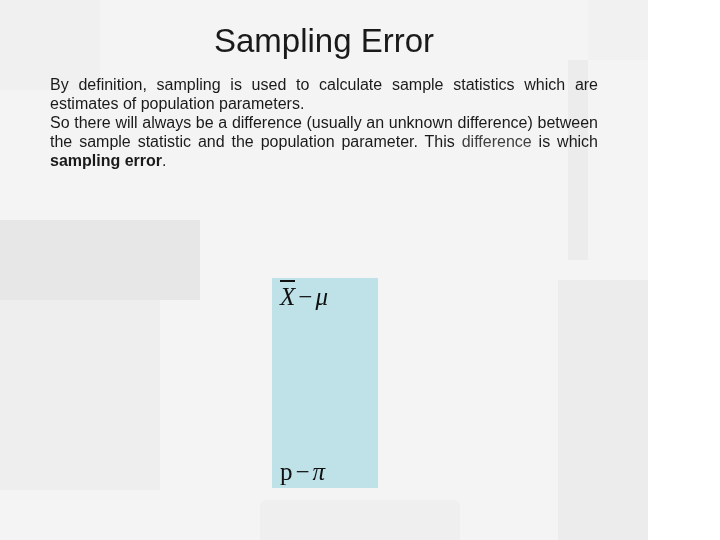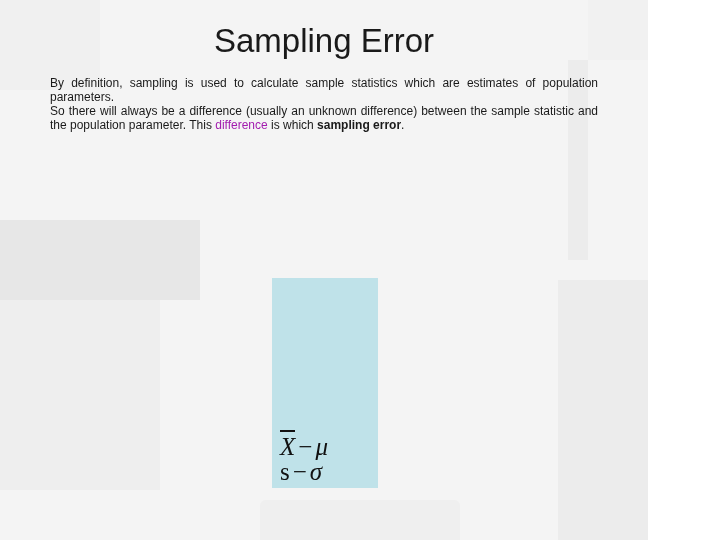--- a/index.html
+++ b/index.html
@@ -39,45 +39,45 @@
     text-align: center;
     font-size: 33px;
     color: #1a1a1a;
     font-weight: normal;
   }
   .body {
     position: absolute;
     top: 76px;
     left: 50px;
     right: 50px;
-    font-size: 12px;
+    font-size: 16px;
     color: #1a1a1a;
     text-align: justify;
     line-height: 1.18;
   }
   .body .diff {
-    color: #a21caf;
+    color: #404040;
     margin-top: 21px;
   }
   .body b { font-weight: bold; }
 
   .formula-box {
     position: absolute;
     top: 278px;
     left: 272px;
     width: 106px;
     height: 210px;
     background: #bfe2e9;
     padding: 6px 8px 4px 8px;
     box-sizing: border-box;
     font-family: "Times New Roman", Georgia, serif;
     color: #111;
     display: flex;
     flex-direction: column;
-    justify-content: flex-end;
+    justify-content: space-between;
   }
   .formula {
     font-size: 25px;
     line-height: 1;
     position: relative;
   }
   .xbar {
     display: inline-block;
     position: relative;
     font-style: italic;
@@ -117,16 +117,16 @@
   <div class="body">
     <span>By definition, sampling is used to calculate sample statistics which are estimates of population parameters.</span><br>
     <span>So there will always be a difference (usually an unknown difference) between the sample statistic and the population parameter. This </span><span class="diff">difference</span><span> is which </span><b>sampling error</b><span>.</span><br>
   </div>
 
   <div class="formula-box">
     <div class="formula">
       <span class="xbar">X</span><span class="minus">−</span><span class="it">μ</span>
     </div>
     <div class="formula">
-      <span>s</span><span class="minus">−</span><span class="it">σ</span>
+      <span>p</span><span class="minus">−</span><span class="it">π</span>
     </div>
   </div>
 </div>
 
 </body></html>

